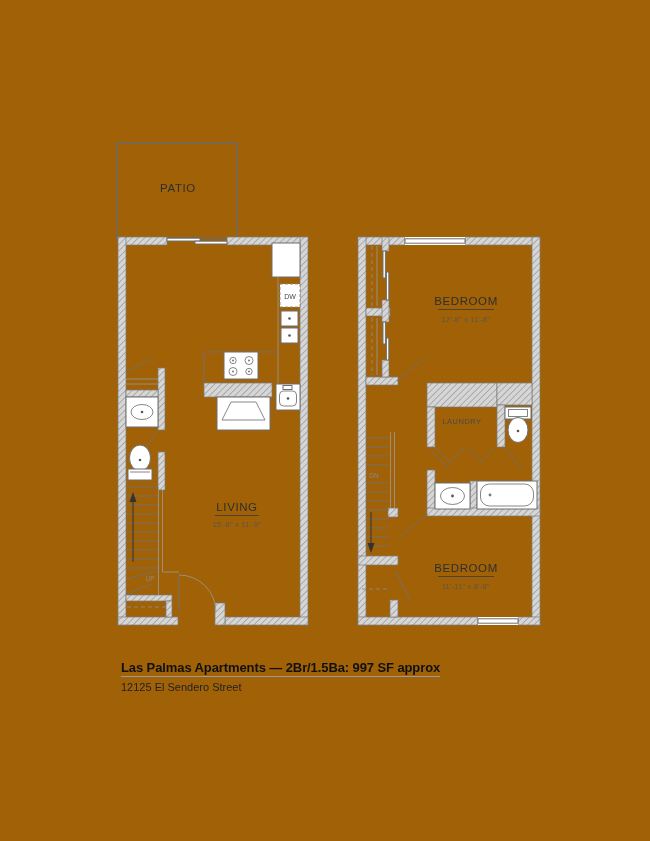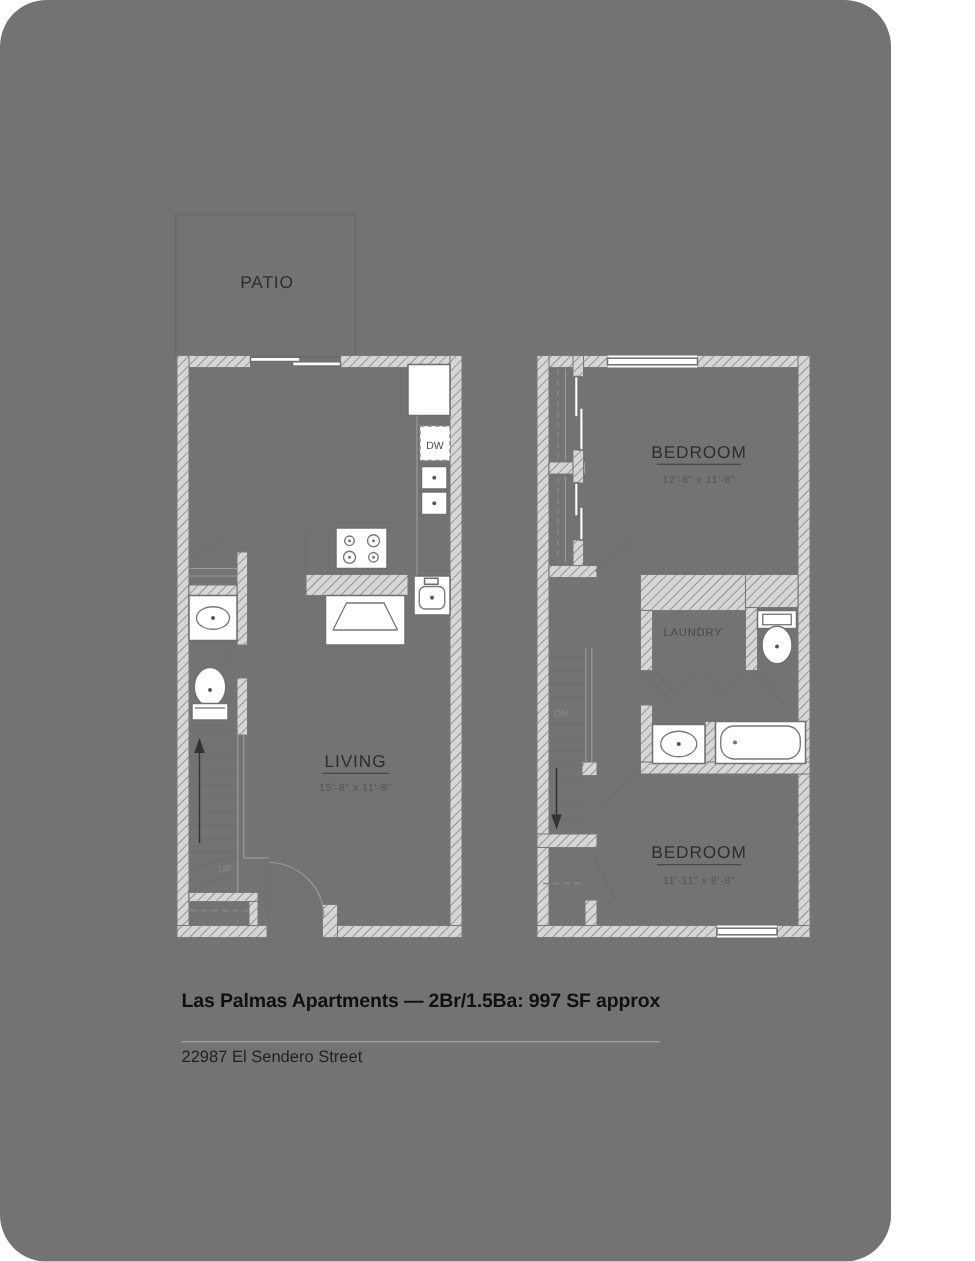--- a/index.html
+++ b/index.html
@@ -1,33 +1,33 @@
 <!DOCTYPE html>
 <html><head>
 <meta charset="utf-8">
 <style>
   html,body{margin:0;padding:0;background:#ffffff;}
-  #stage{position:relative;width:594px;height:841px;background:#737373;overflow:hidden;
-         font-family:"Liberation Sans", sans-serif;border-radius:31px;}
+  #stage{position:relative;width:650px;height:841px;background:#a16207;overflow:hidden;
+         font-family:"Liberation Sans", sans-serif;}
   svg text{font-family:"Liberation Sans", sans-serif;}
   .room-label{font-size:11.5px;letter-spacing:.6px;fill:#2e2e2e;text-anchor:middle;}
   .dim-label{font-size:7px;letter-spacing:.4px;fill:#555;text-anchor:middle;}
   .tiny-label{font-size:7px;fill:#4a4a4a;text-anchor:middle;}
   .stair-label{font-size:6.5px;fill:#8a8a8a;text-anchor:middle;}
   .wall{fill:url(#hatch);stroke:#7a7a7a;stroke-width:.7;}
   .thinwall{fill:none;stroke:#6b6b6b;stroke-width:1.4;}
   .fix{fill:#ffffff;stroke:#6f6f6f;stroke-width:1;}
   .fixthin{fill:none;stroke:#787878;stroke-width:.9;}
   .ln{stroke:#6f6f6f;stroke-width:.9;fill:none;}
   .lnlight{stroke:#999;stroke-width:.8;fill:none;}
   .dash{stroke:#8a8a8a;stroke-width:.9;fill:none;stroke-dasharray:4 3;}
   .underln{stroke:#3a3a3a;stroke-width:.8;}
   #caption{position:absolute;left:121px;top:658px;width:420px;}
   #caption .title{font-size:13px;font-weight:bold;color:#101010;letter-spacing:-.1px;
-                  padding-bottom:20px;border-bottom:1px solid #9a9a9a;display:inline-block;}
+                  padding-bottom:1px;border-bottom:1px solid #9a9a9a;display:inline-block;}
   #caption .addr{font-size:11px;color:#222;line-height:15px;margin-top:3px;}
 </style>
 </head>
 <body>
 
 <div id="stage">
 <svg width="650" height="841" viewBox="0 0 650 841">
   <defs>
     <pattern id="hatch" width="4.5" height="4.5" patternUnits="userSpaceOnUse" patternTransform="rotate(45)">
       <rect width="4.5" height="4.5" fill="#d6d6d6"></rect>
@@ -270,15 +270,15 @@
       <text x="466" y="572" class="room-label">BEDROOM</text>
       <line class="underln" x1="438" y1="576.5" x2="494" y2="576.5"></line>
       <text x="466" y="589" class="dim-label">11'-11" x 8'-8"</text>
     </g>
   </g>
 </svg>
 
   
   <div id="caption">
     <div class="title">Las Palmas Apartments — 2Br/1.5Ba: 997 SF approx</div>
-    <div class="addr">22987 El Sendero Street</div>
+    <div class="addr">12125 El Sendero Street</div>
   </div>
 </div>
 
 </body></html>

